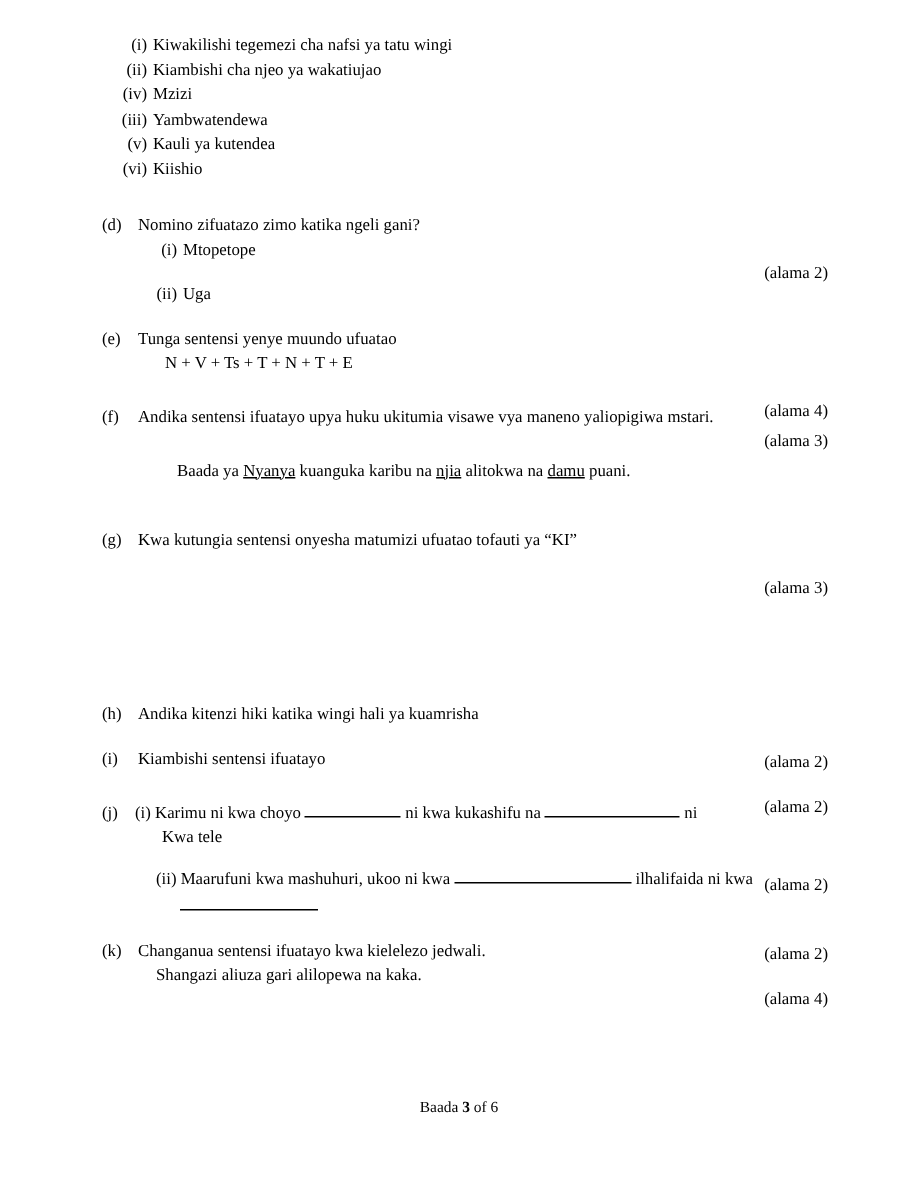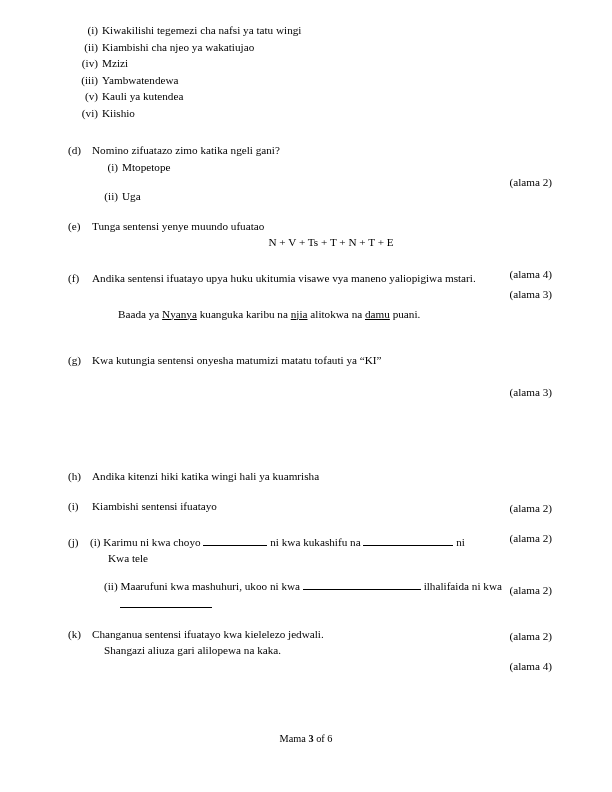--- a/index.html
+++ b/index.html
@@ -147,21 +147,21 @@
       </div>
     </div>
   </div>
 
   <div class="gap-sm"></div>
 
   <div class="qblock">
     <span class="lbl">(e)</span>
     <div class="body-ind">
       <div>Tunga sentensi yenye muundo ufuatao</div>
-      <div style="position:relative;padding-left:18px;text-align:center;">
+      <div style="position:relative;padding-left:18px;">
         <span>N + V + Ts + T + N + T + E</span>
         <span class="marks" style="top:0;">(alama 4)</span>
       </div>
     </div>
   </div>
 
   <div class="gap-md"></div>
 
   <div class="qblock">
     <span class="lbl">(f)</span>
@@ -174,21 +174,21 @@
       </div>
     </div>
   </div>
 
   <div class="gap-lg"></div>
 
   <div class="qblock">
     <span class="lbl">(g)</span>
     <span class="marks">(alama 3)</span>
     <div class="body-ind">
-      <div>Kwa kutungia sentensi onyesha matumizi matatu tofauti ya “KI”</div>
+      <div>Kwa kutungia sentensi onyesha matumizi ufuatao tofauti ya “KI”</div>
     </div>
   </div>
 
   <div style="height:100px"></div>
 
   <div class="qblock">
     <span class="lbl">(h)</span>
     <span class="marks">(alama 2)</span>
     <div class="body-ind">
       <div>Andika kitenzi hiki katika wingi hali ya kuamrisha</div>
@@ -241,19 +241,19 @@
   <div class="qblock">
     <span class="lbl">(k)</span>
     <span class="marks">(alama 4)</span>
     <div class="body-ind">
       <div>Changanua sentensi ifuatayo kwa kielelezo jedwali.</div>
       <div style="padding-left:12px;">Shangazi aliuza gari alilopewa na kaka.</div>
     </div>
   </div>
 
   <div class="footer">
-    <span>Mama</span>
+    <span>Baada</span>
     <b>3</b>
     <span>of</span>
     <span>6</span>
   </div>
 
 </div>
 
 </body></html>

